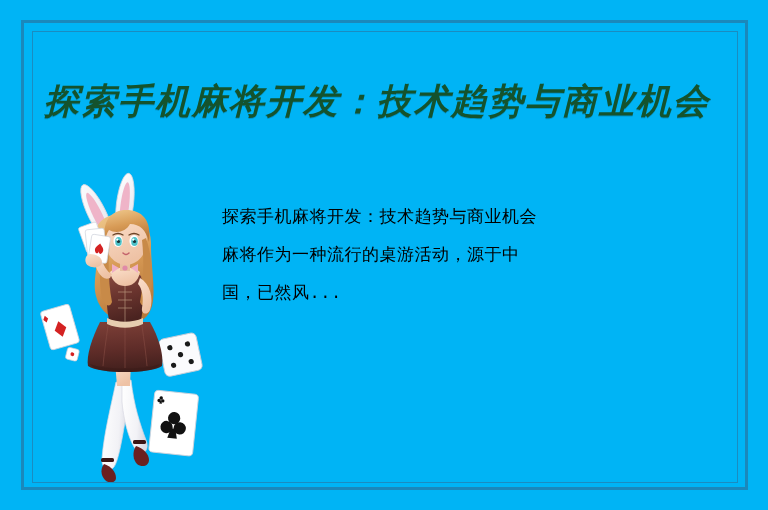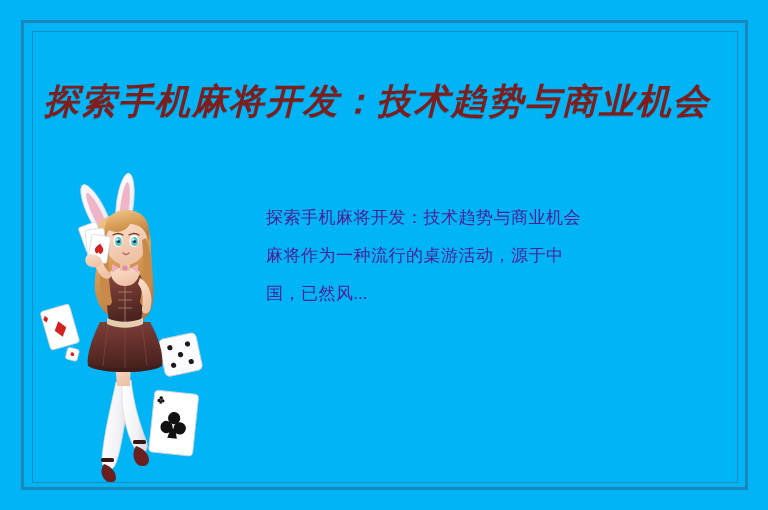--- a/index.html
+++ b/index.html
@@ -42,43 +42,42 @@
     box-sizing: border-box;
     pointer-events: none;
   }
 
   
   .heading {
     position: absolute;
     left: 44px;
     top: 52px;
     width: 690px;
-    color: #7f1d1d;
+    color: #14532d;
     font-family: "DejaVu Serif", "Liberation Serif", serif;
     font-size: 35px;
     font-weight: 700;
     font-style: italic;
     line-height: 52px;
     letter-spacing: 2px;
     text-shadow: 0 1px 0 rgba(0,0,0,0.18);
     white-space: normal;
   }
 
   
   .excerpt {
     position: absolute;
     left: 222px;
     top: 182px;
     width: 325px;
-    color: #4c1d95;
-    font-family: Liberation Serif, serif;
+    color: #000000;
+    font-family: Liberation Mono, monospace;
     font-size: 17px;
     line-height: 38px;
     letter-spacing: 0.5px;
-    margin-left: 44px;
   }
 
   
   .illustration {
     position: absolute;
     left: 30px;
     top: 172px;
     width: 190px;
     height: 310px;
   }

